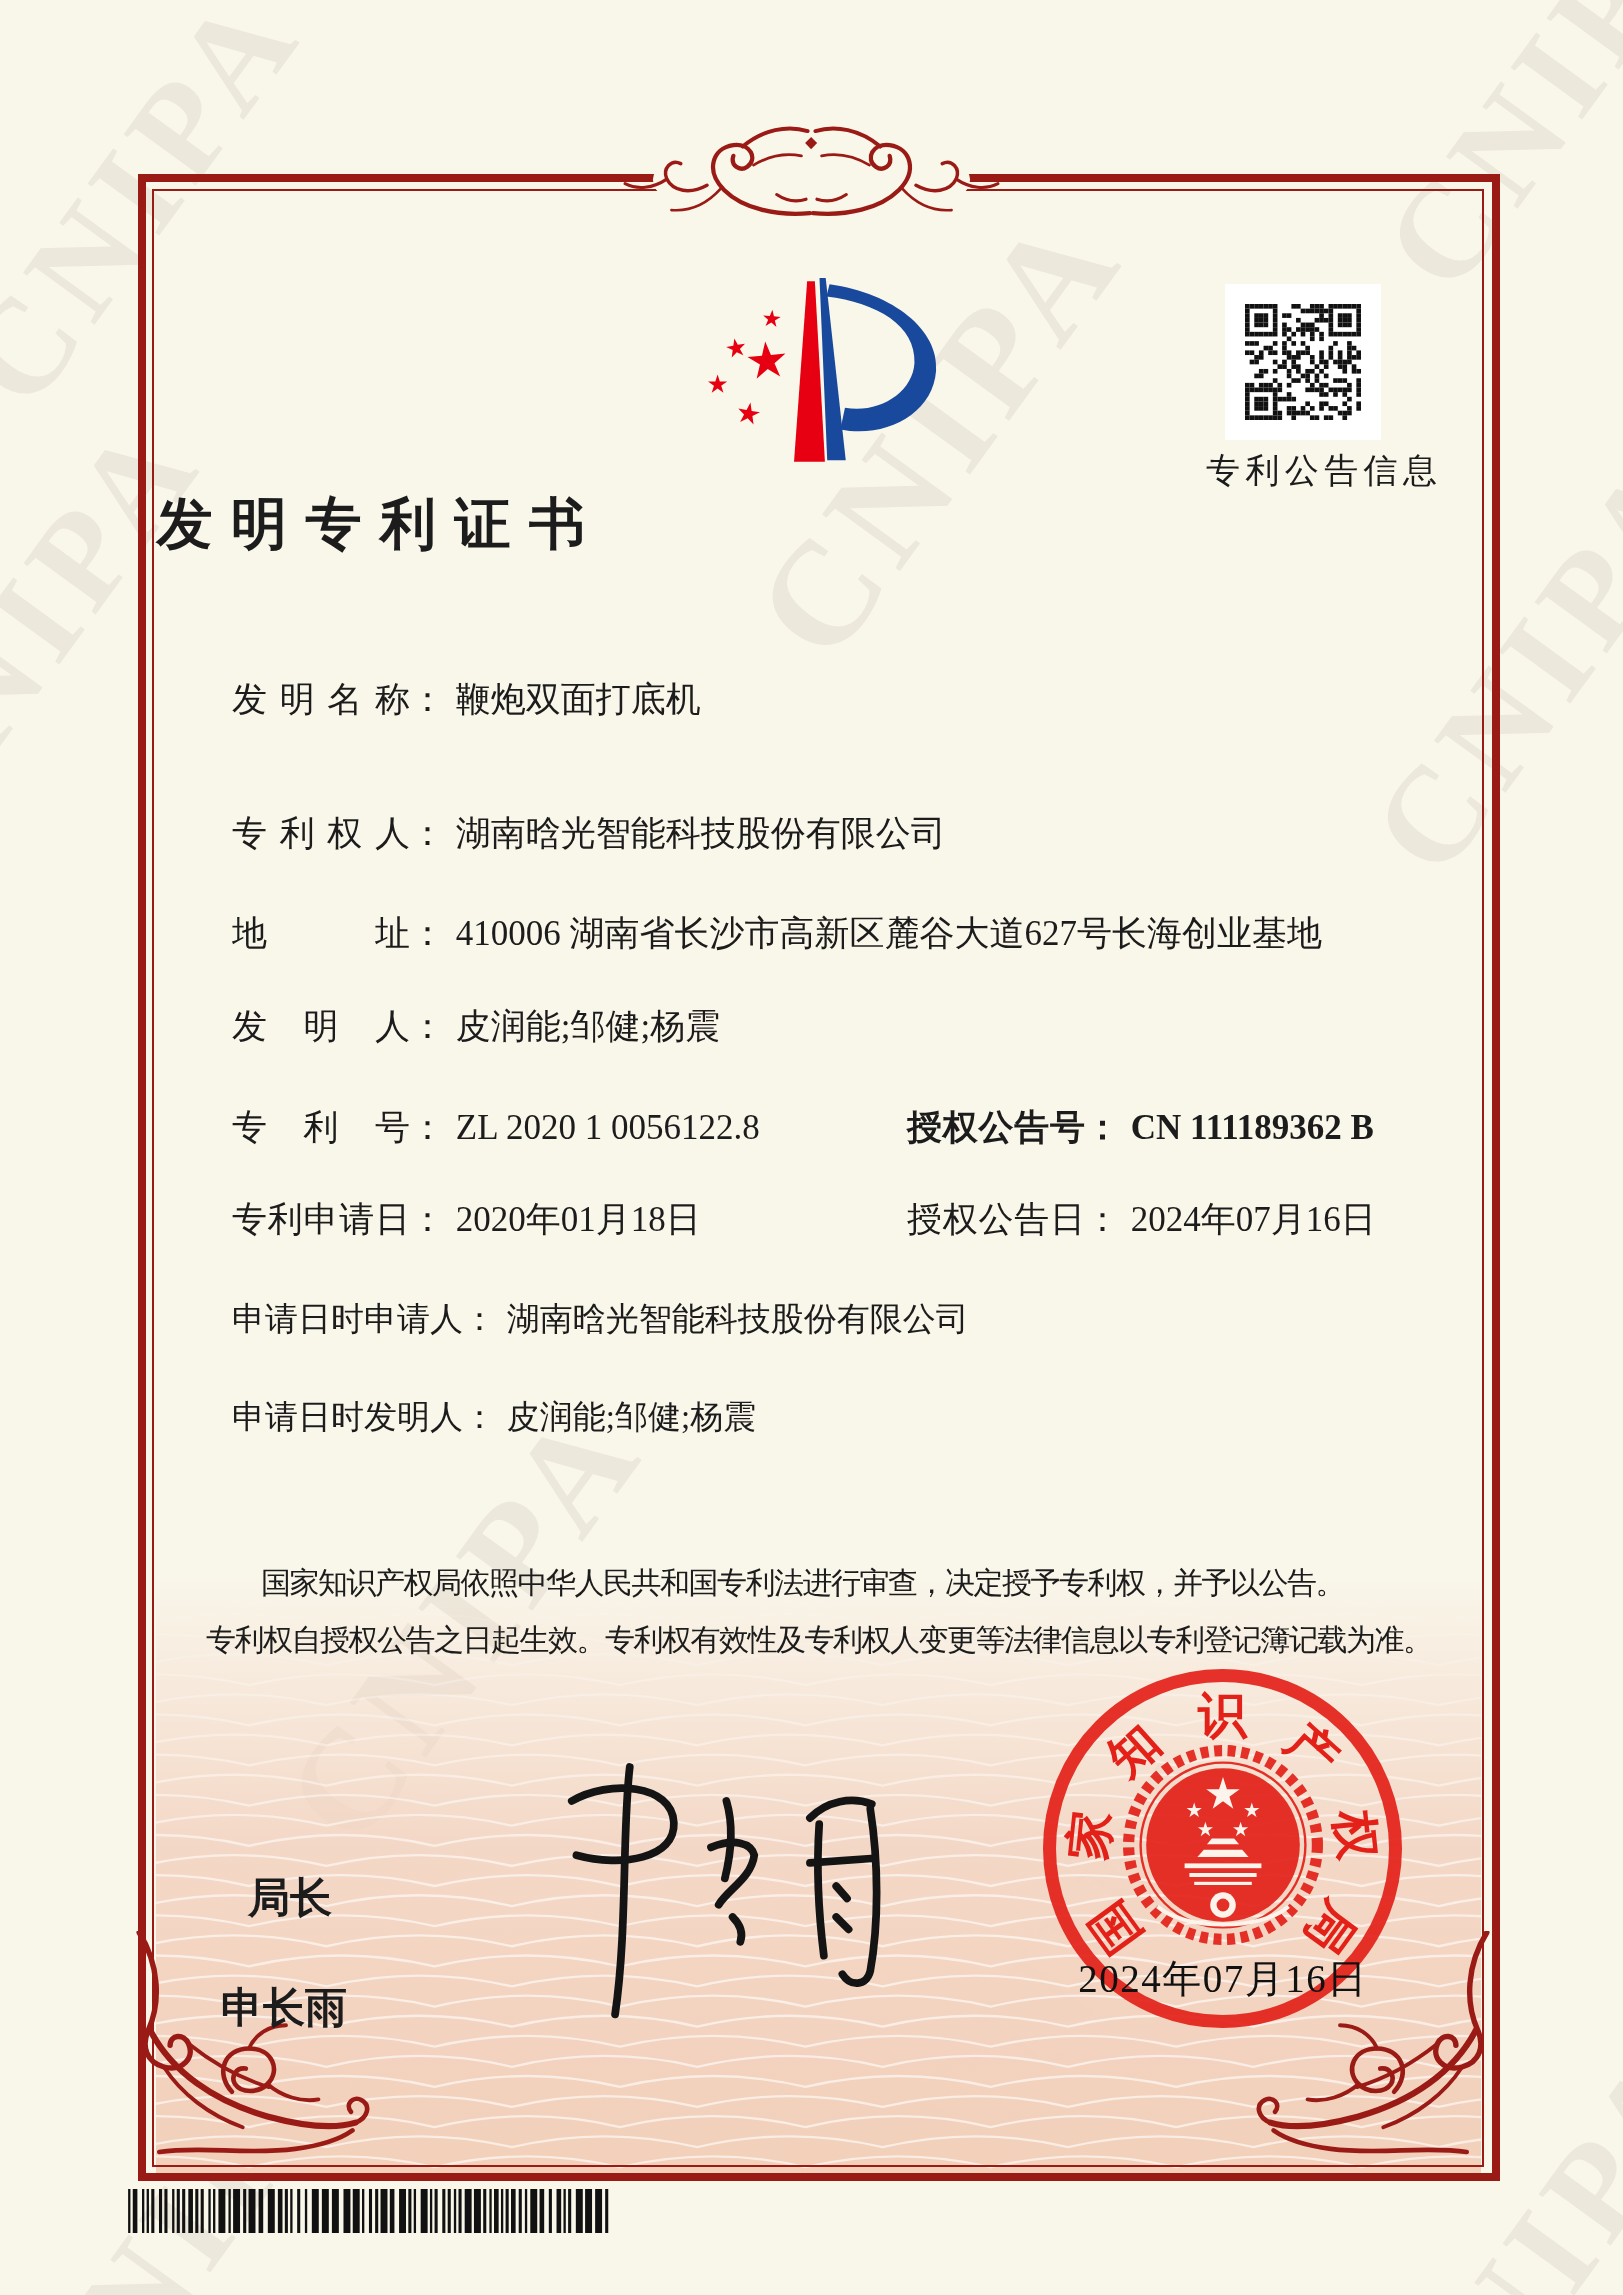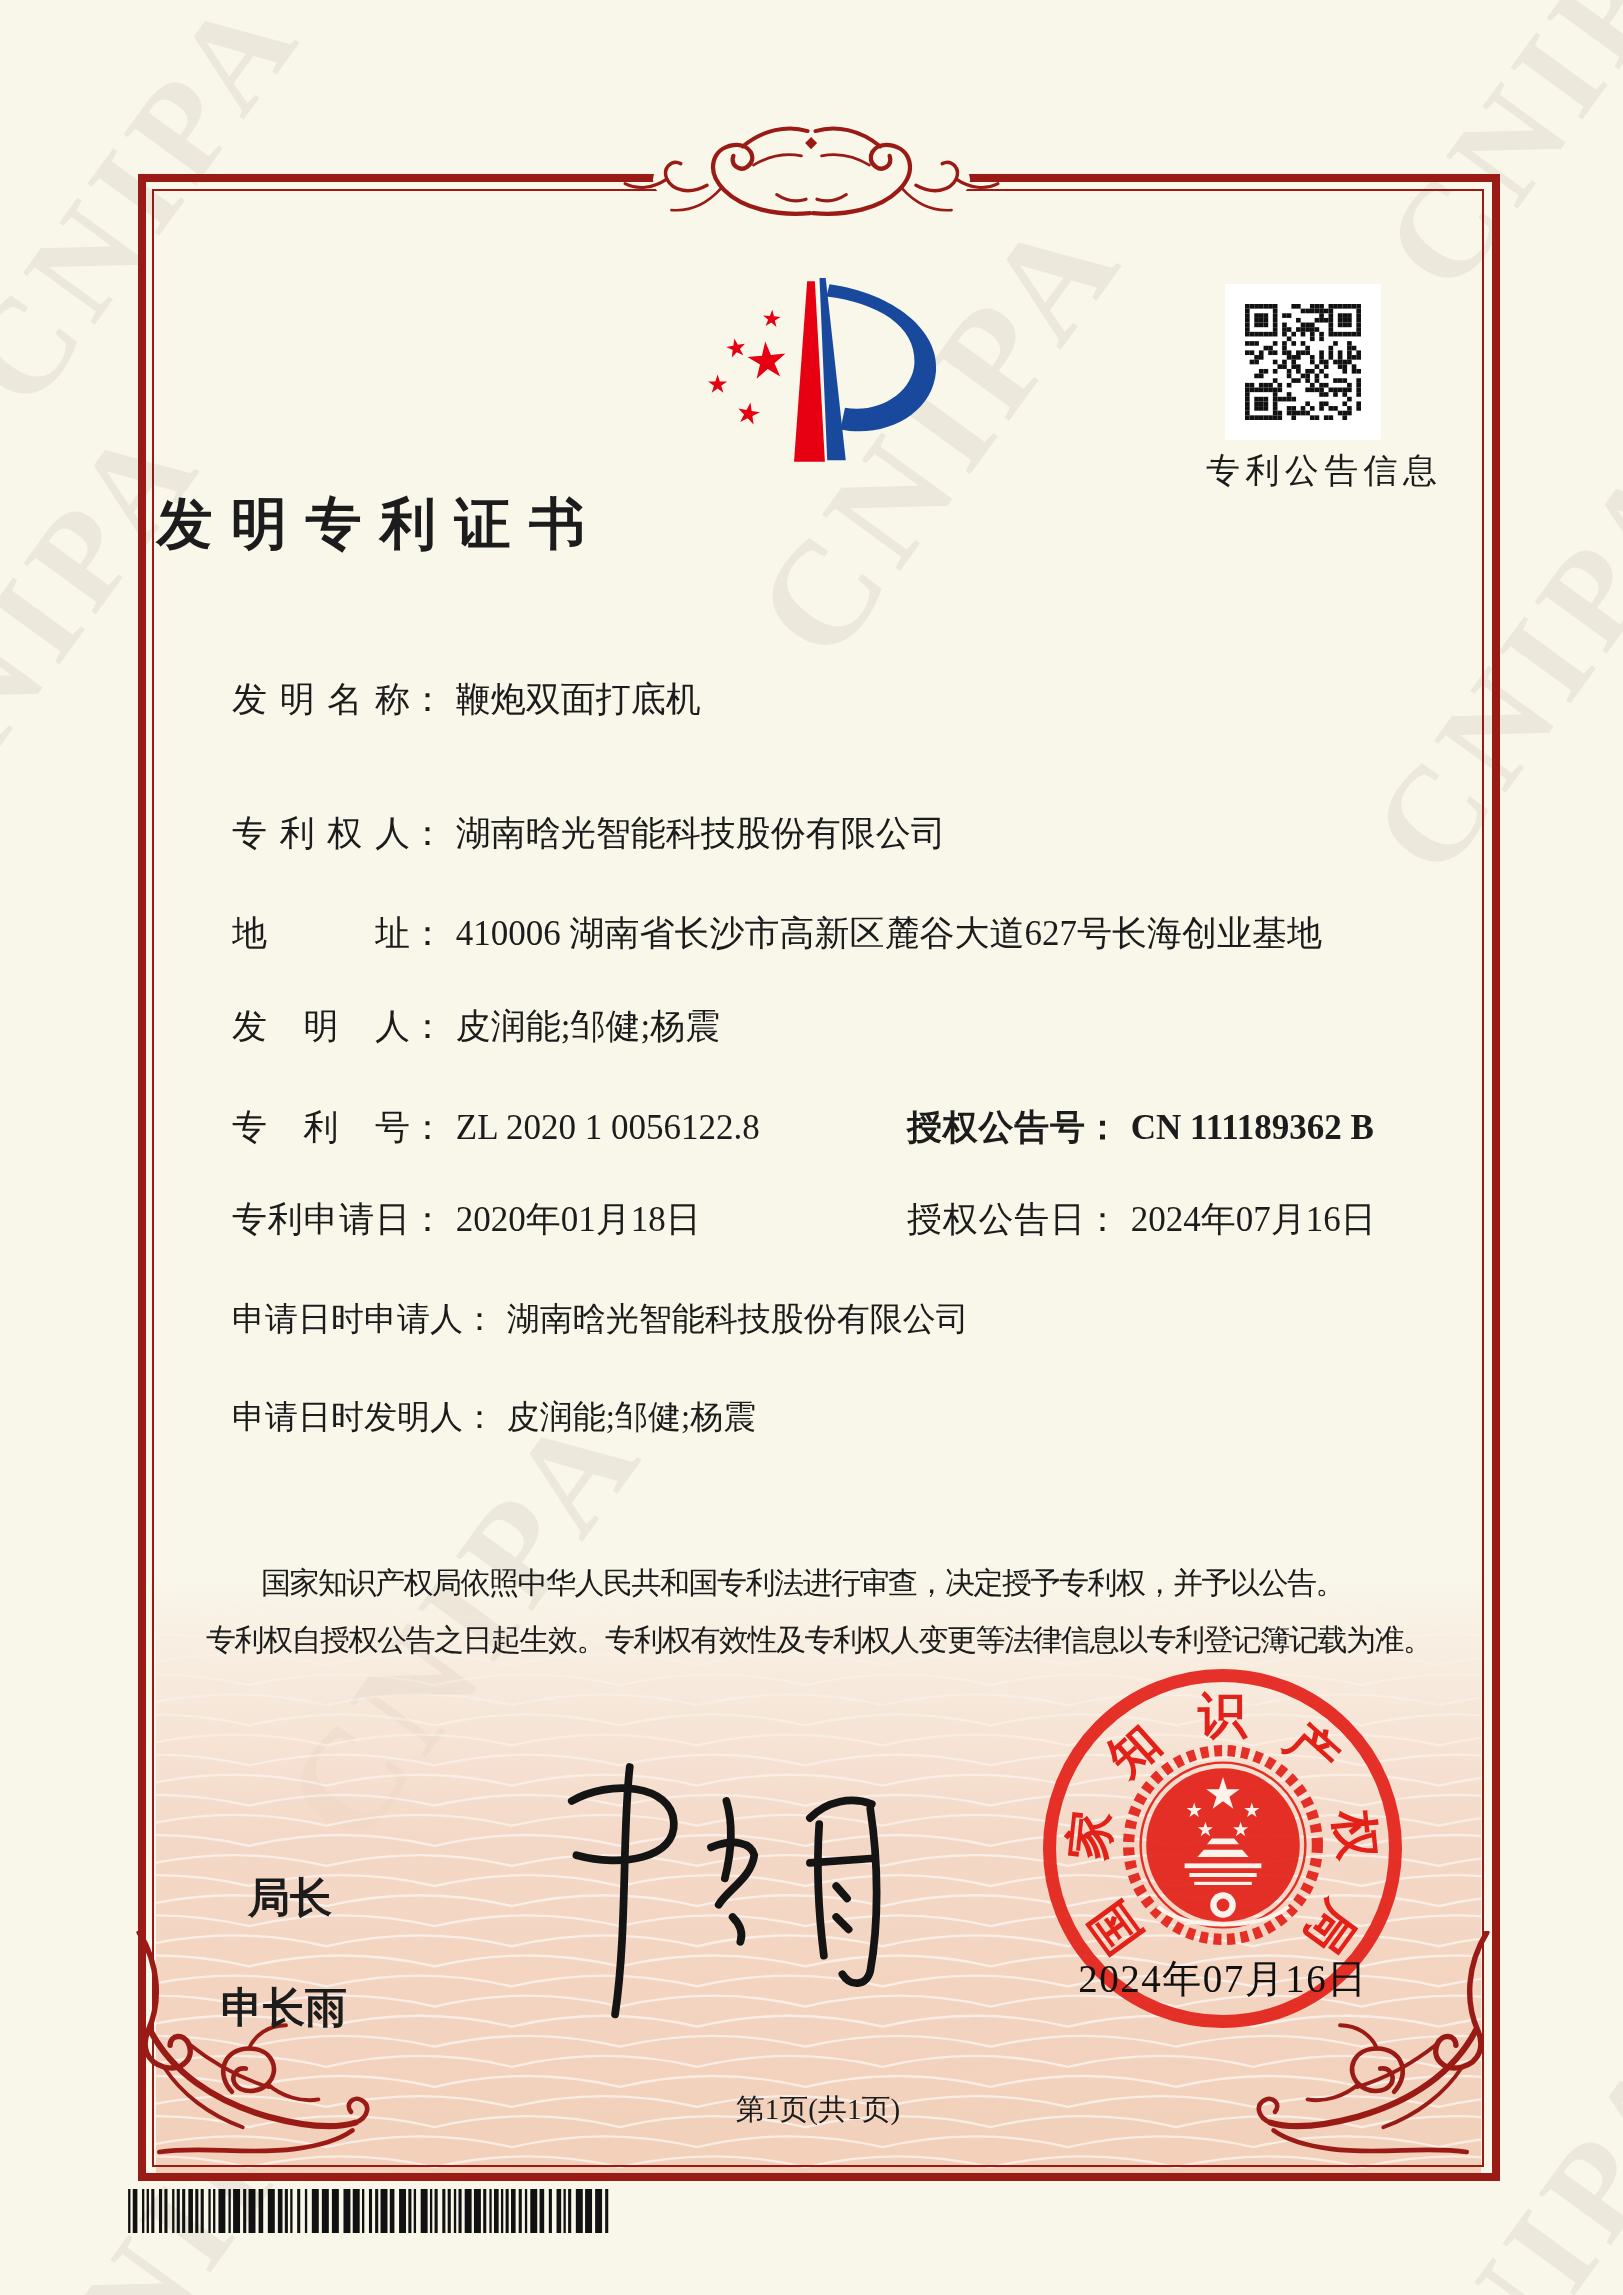--- a/index.html
+++ b/index.html
@@ -535,21 +535,20 @@
       <rect x="92" y="158" width="96" height="6" fill="#fdf6ef"></rect>
       <rect x="98" y="170" width="84" height="5" fill="#fdf6ef"></rect>
       <rect x="104" y="181" width="72" height="4" fill="#fdf6ef"></rect>
       <circle cx="140" cy="210" r="16" fill="#fdf6ef"></circle>
       <circle cx="140" cy="210" r="8" fill="#e32119"></circle>
       <path d="M58,212 C92,242 188,242 222,212" fill="none" stroke="#fdf6ef" stroke-width="5"></path>
     </g>
   </svg>
   <div class="seal-date">2024年07月16日</div>
 
-  <div class="footer">第1页(共1页)</div>
 
   <svg id="barcodeSvg" class="abs" style="left:128px;top:2189px;" width="485" height="44" xmlns="http://www.w3.org/2000/svg" viewBox="0 0 628 57">
       <rect x="0" y="0" width="3" height="57" fill="#111"></rect>
       <rect x="6" y="0" width="6" height="57" fill="#111"></rect>
       <rect x="18" y="0" width="3" height="57" fill="#111"></rect>
       <rect x="24" y="0" width="3" height="57" fill="#111"></rect>
       <rect x="30" y="0" width="4" height="57" fill="#111"></rect>
       <rect x="40" y="0" width="4" height="57" fill="#111"></rect>
       <rect x="47" y="0" width="4" height="57" fill="#111"></rect>
       <rect x="57" y="0" width="3" height="57" fill="#111"></rect>

